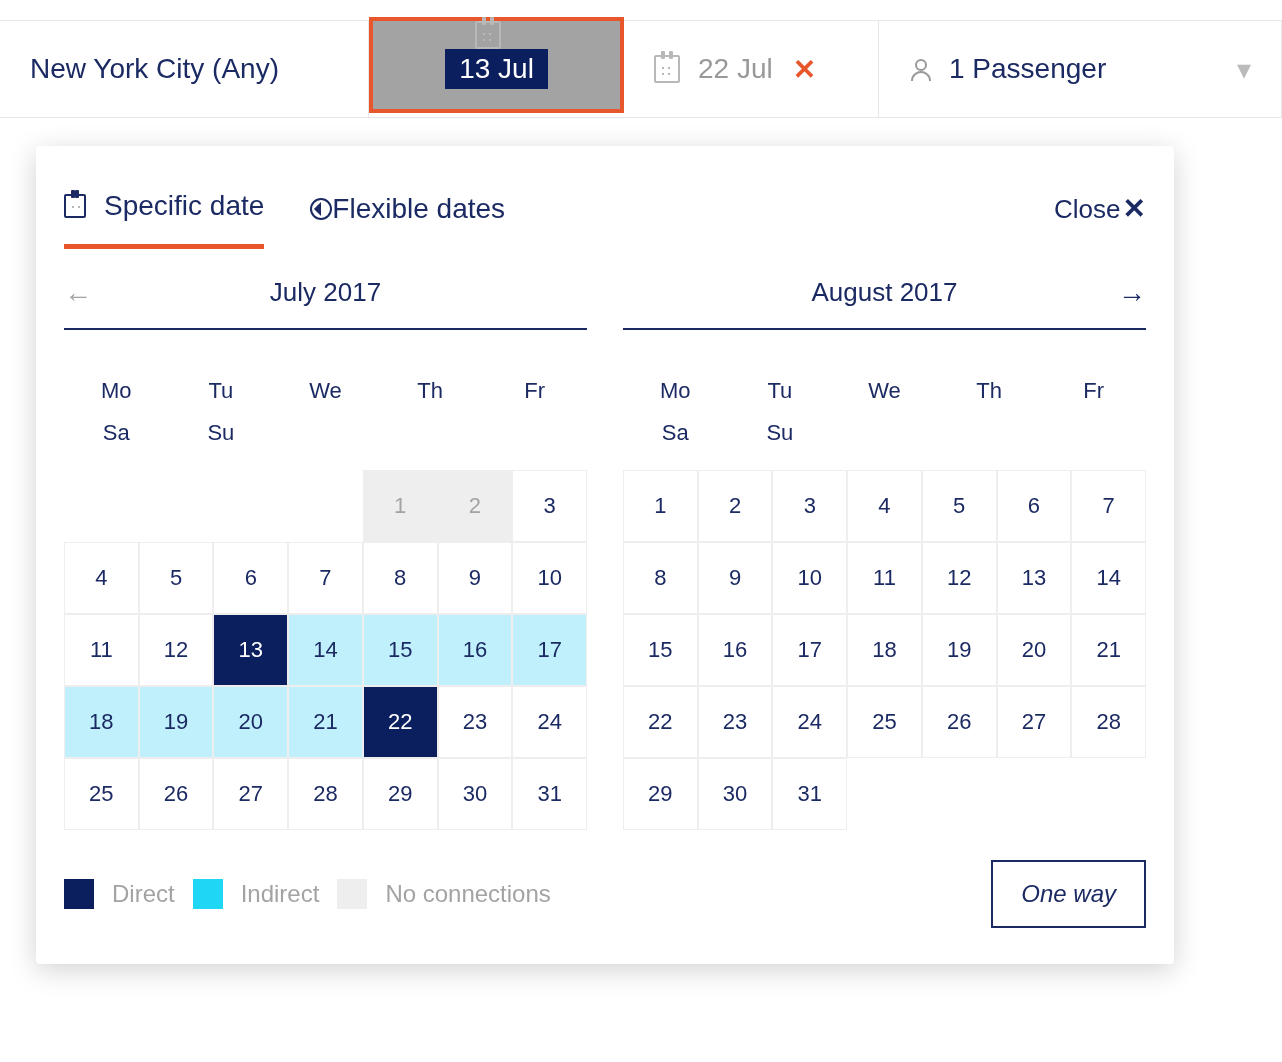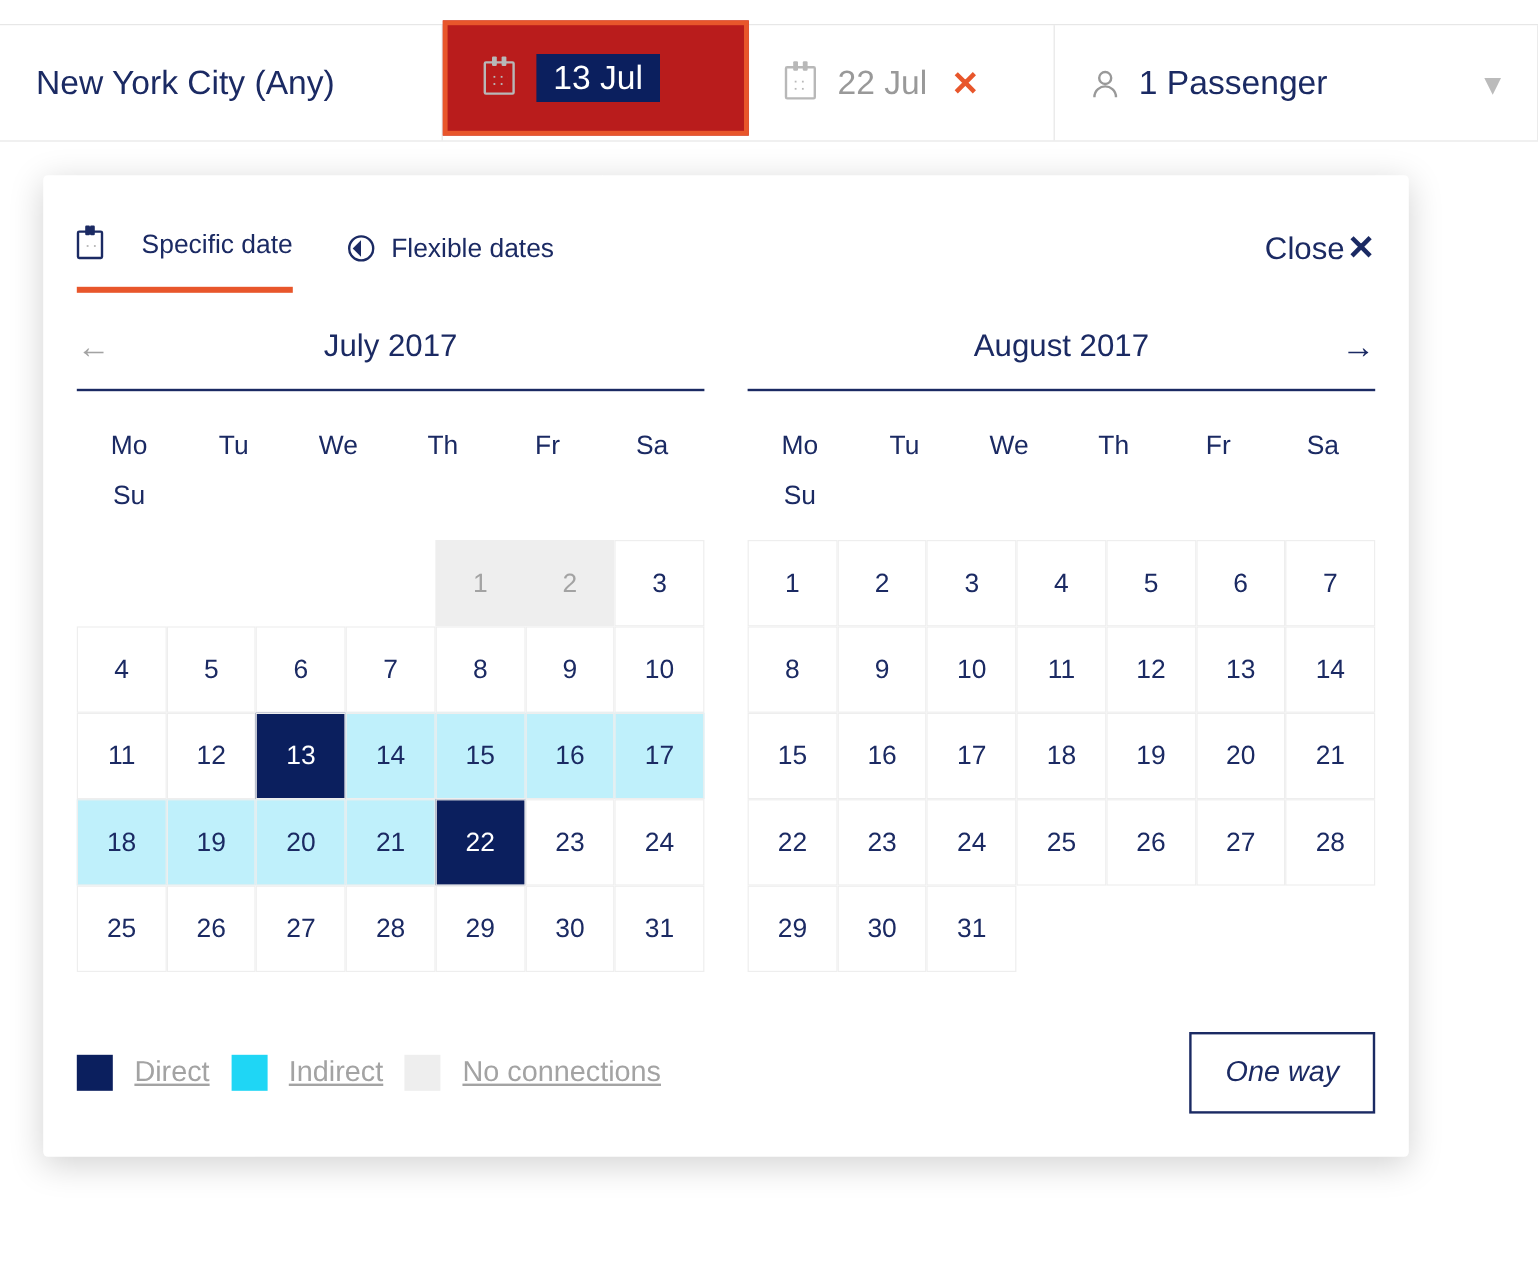--- a/index.html
+++ b/index.html
@@ -20,21 +20,21 @@
     display:flex;border-top:1px solid var(--lightgrey);border-bottom:1px solid var(--lightgrey);
     background:#fff;
   }
   .field{
     display:flex;align-items:center;padding:0 30px;height:100%;
     border-right:1px solid var(--lightgrey);white-space:nowrap;
     font-size:28px;color:var(--navy);
   }
   .field.loc{flex:0 0 369px;}
   .field.date{flex:0 0 255px;}
-  .field.date.active{border:4px solid var(--orange);margin:-4px 0;z-index:3;background:#b91c1c;}
+  .field.date.active{border:4px solid var(--orange);margin:-4px 0;z-index:3;background:#a3a3a3;flex-direction:column;}
   .field.pax{flex:1;}
   .cal-icon{width:26px;height:28px;border:2px solid #b8b8b8;border-radius:2px;position:relative;margin-right:18px;}
   .cal-icon::before,.cal-icon::after{content:"";position:absolute;top:-6px;width:4px;height:8px;background:#b8b8b8;border-radius:1px;}
   .cal-icon::before{left:5px}.cal-icon::after{right:5px}
   .cal-icon .dots{position:absolute;top:8px;left:4px;right:4px;bottom:4px;
     background-image:radial-gradient(#b8b8b8 1px,transparent 1px);
     background-size:6px 6px;}
   .highlight{background:var(--navy-dark);color:#fff;padding:4px 14px;font-size:28px;}
   .clear-x{color:var(--orange);font-size:28px;font-weight:bold;margin-left:20px;}
   .pax-icon{width:24px;height:26px;margin-right:16px;}
@@ -44,49 +44,49 @@
     position:absolute;left:36px;top:146px;width:1138px;height:818px;
     background:#fff;border-radius:4px;
     box-shadow:0 6px 28px rgba(0,0,0,.18);
     padding:44px 0 40px;
   }
   .popup::before{
     content:"";position:absolute;top:-14px;left:452px;
     border:14px solid transparent;border-bottom-color:#fff;
   }
   .tabs{display:flex;align-items:center;gap:46px;padding:0 28px;}
-  .tab{display:flex;align-items:center;gap:14px;font-size:22px;color:var(--navy);padding-bottom:22px;}
+  .tab{display:flex;align-items:center;font-size:28px;color:var(--navy);padding-bottom:22px;}
   .tab.active{border-bottom:5px solid var(--orange);}
   .tab .cal-icon{border-color:var(--navy);width:22px;height:24px;}
   .tab .cal-icon::before,.tab .cal-icon::after{background:var(--navy);}
   .compass{width:22px;height:22px;border:2px solid var(--navy);border-radius:50%;position:relative;}
   .compass::after{content:"";position:absolute;left:4px;top:4px;width:10px;height:10px;
     background:linear-gradient(45deg,var(--navy) 50%,transparent 50%);transform:rotate(45deg);}
   .close{margin-left:auto;display:flex;align-items:flex-end;gap:2px;font-size:26px;color:var(--navy);padding-bottom:22px;}
   .close-x{font-size:28px;font-weight:bold;}
   
   .months{display:flex;gap:36px;padding:28px 28px 0;}
   .month{flex:1;}
   .month-header{display:flex;align-items:center;justify-content:center;position:relative;
     padding-bottom:20px;border-bottom:2px solid var(--navy);font-size:26px;color:var(--navy);}
   .nav-arrow{position:absolute;font-size:28px;color:var(--grey);top:0;}
   .nav-arrow.left{left:0;}
   .nav-arrow.right{right:0;color:var(--navy);}
-  .dow{display:grid;grid-template-columns:repeat(6,1fr);margin-top:24px;}
+  .dow{display:grid;grid-template-columns:repeat(5,1fr);margin-top:40px;}
   .dow div{text-align:center;font-size:22px;color:var(--navy);padding:8px 0;}
   .grid{display:grid;grid-template-columns:repeat(7,1fr);margin-top:16px;}
   .cell{height:72px;display:flex;align-items:center;justify-content:center;
     font-size:22px;color:var(--navy);border:1px solid var(--pale);background:#fff;}
   .cell.empty{border:none;background:transparent;}
   .cell.disabled{background:var(--pale);color:var(--grey);}
   .cell.range{background:var(--lightcyan);}
   .cell.selected{background:var(--navy-dark);color:#fff;}
   
   .footer{position:absolute;bottom:36px;left:28px;right:28px;display:flex;align-items:center;}
-  .legend{display:flex;align-items:center;gap:18px;font-size:24px;color:var(--grey);text-decoration:underline;}
+  .legend{display:flex;align-items:center;gap:18px;font-size:24px;color:var(--grey);}
   .sw{width:30px;height:30px;}
   .sw.direct{background:var(--navy-dark);}
   .sw.indirect{background:var(--cyan);}
   .sw.none{background:var(--pale);}
   .oneway{margin-left:auto;border:2px solid var(--navy);padding:18px 28px;font-size:24px;color:var(--navy);background:#fff;font-style:italic;}
 </style>
 </head>
 <body>
 
 <div class="searchbar">

